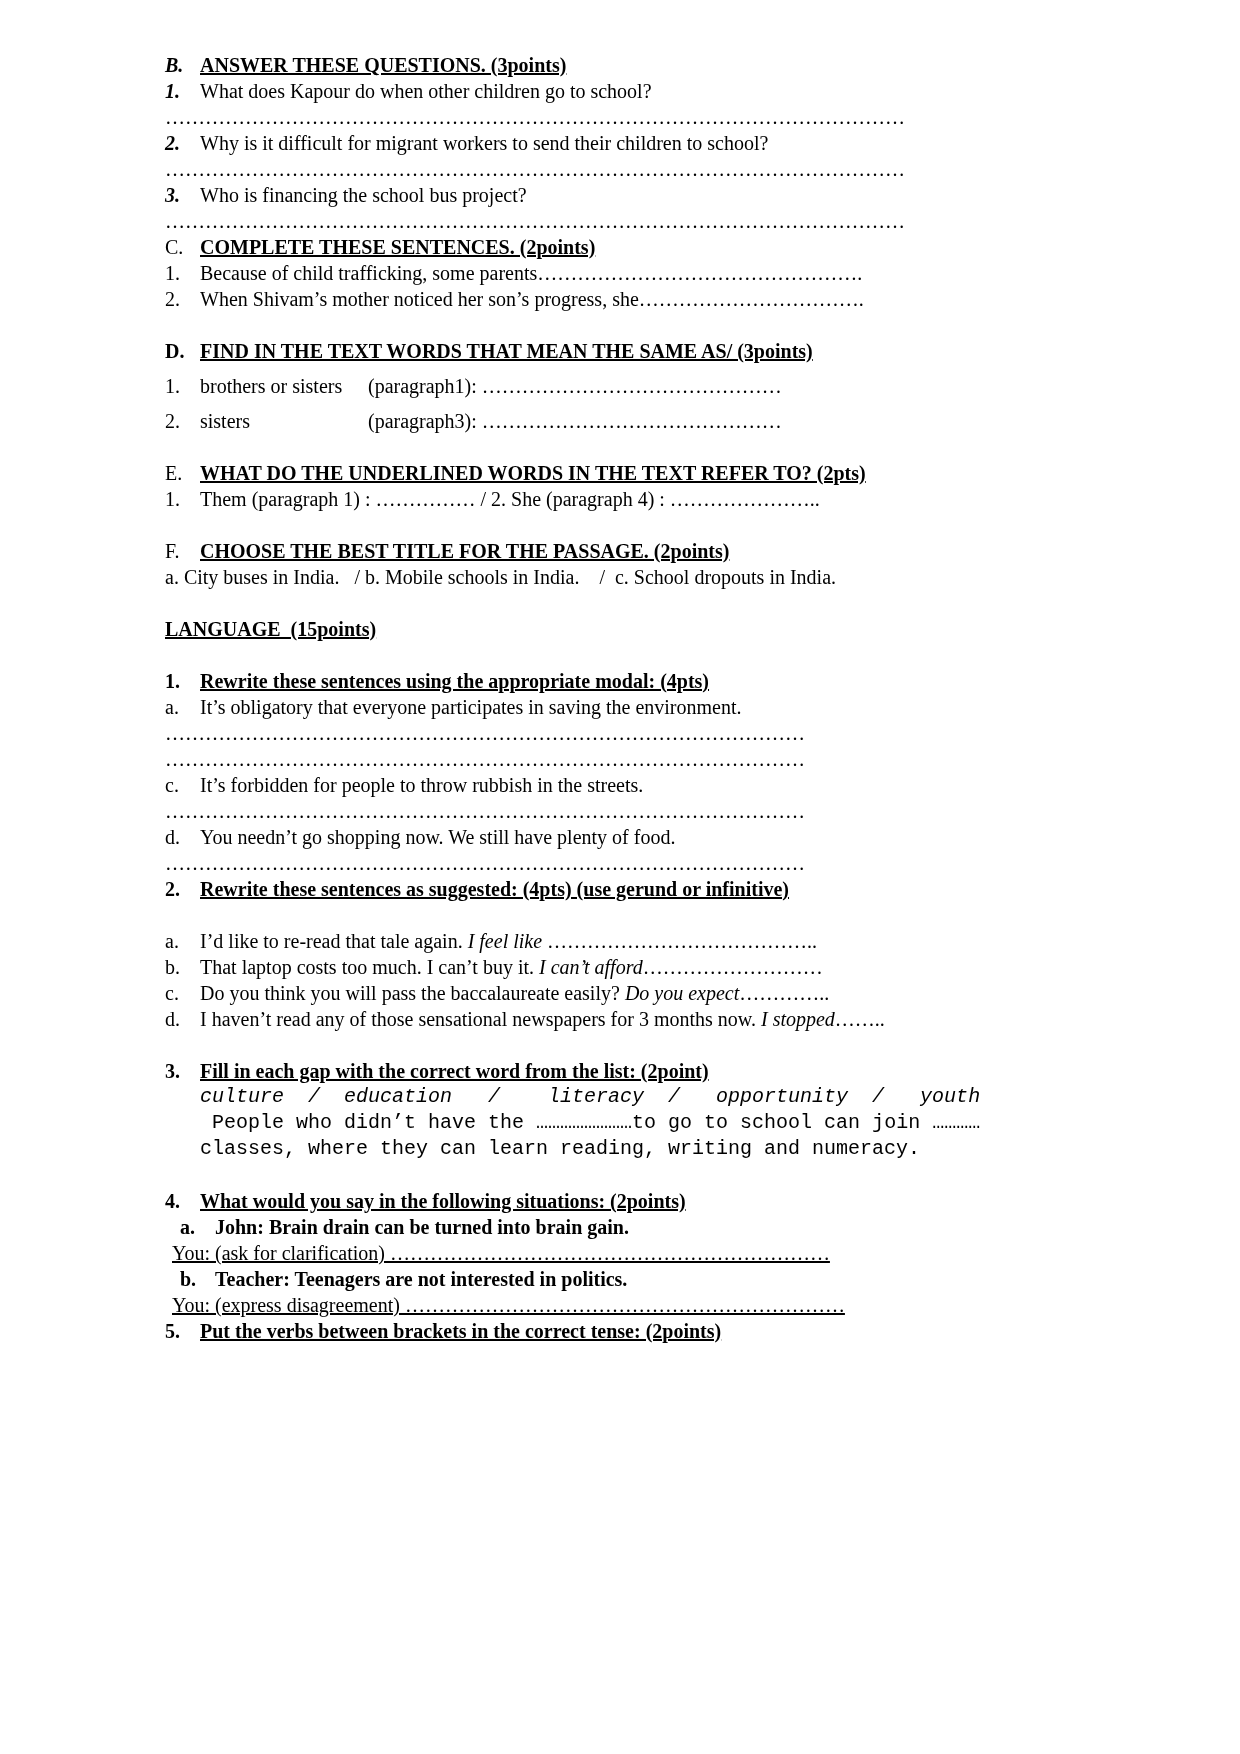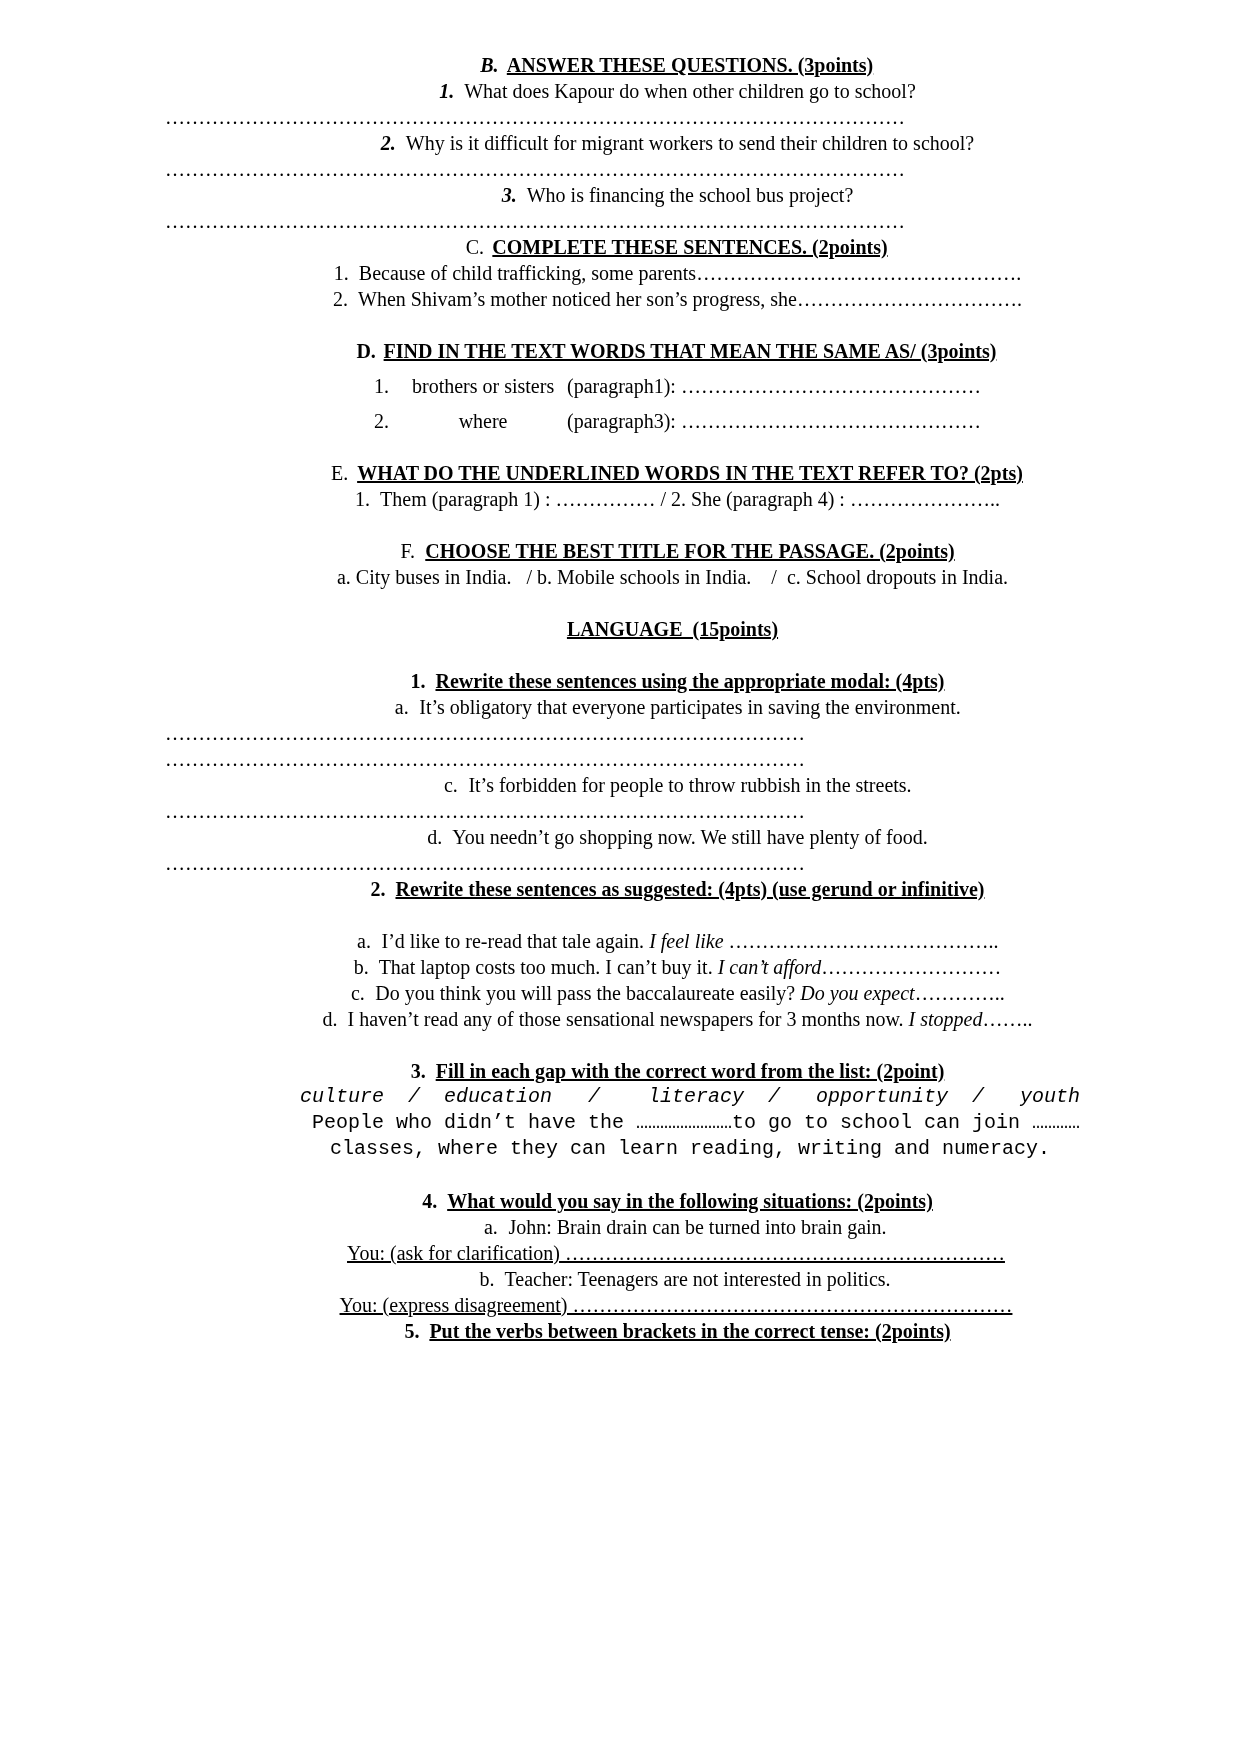--- a/index.html
+++ b/index.html
@@ -5,33 +5,33 @@
   * { margin: 0; padding: 0; box-sizing: border-box; }
   html, body { background: #ffffff; }
   body {
     width: 1240px;
     height: 1754px;
     overflow: hidden;
     font-family: "Liberation Serif", "DejaVu Serif", serif;
     font-size: 20px;
     color: #000;
   }
-  .page { padding: 52px 60px 0 165px; text-align: center; }
+  .page { padding: 52px 60px 0 165px; }
   .line { line-height: 26px; min-height: 26px; white-space: pre-wrap; }
   .sp { height: 26px; }
   .num { display: inline-block; min-width: 35px; }
   .num-sm { display: inline-block; min-width: 35px; }
   .b { font-weight: bold; }
   .i { font-style: italic; }
   .bi { font-weight: bold; font-style: italic; }
   .u { text-decoration: underline; }
   .dotline { overflow: hidden; white-space: nowrap; max-width: 742px; }
   .dotline.short { max-width: 642px; }
   .word { display: inline-block; min-width: 168px; margin-top: 9px; }
-  .ind-a { padding-left: 15px; }
+  .ind-a { padding-left: 15px; font-weight: bold; }
   .ind-you { padding-left: 7px; text-decoration: underline; }
   .ind-ex3 { padding-left: 35px; font-family: Liberation Mono, monospace; }
 </style>
 </head>
 <body>
 
 <div class="page">
 
   <div class="line"><span class="num bi">B.</span><span class="b u">ANSWER THESE QUESTIONS. (3points)</span></div>
 
@@ -45,21 +45,21 @@
   <div class="line dotline">………………………………………………………………………………………………………………………………………………………………………………………………………………………………………………………</div>
 
   <div class="line"><span class="num">C.</span><span class="b u">COMPLETE THESE SENTENCES. (2points)</span></div>
   <div class="line"><span class="num">1.</span><span>Because of child trafficking, some parents………………………………………….</span></div>
   <div class="line"><span class="num">2.</span><span>When Shivam’s mother noticed her son’s progress, she…………………………….</span></div>
 
   <div class="sp"></div>
 
   <div class="line"><span class="num b">D.</span><span class="b u">FIND IN THE TEXT WORDS THAT MEAN THE SAME AS/ (3points)</span></div>
   <div class="line"><span class="num">1.</span><span class="word">brothers or sisters</span><span>(paragraph1): </span><span>………………………………………</span></div>
-  <div class="line"><span class="num">2.</span><span class="word">where</span><span>(paragraph3): </span><span>………………………………………</span></div>
+  <div class="line"><span class="num">2.</span><span class="word">sisters</span><span>(paragraph3): </span><span>………………………………………</span></div>
 
   <div class="sp"></div>
 
   <div class="line"><span class="num">E.</span><span class="b u">WHAT DO THE UNDERLINED WORDS IN THE TEXT REFER TO? (2pts)</span></div>
   <div class="line"><span class="num">1.</span><span>Them (paragraph 1) : …………… / 2. She (paragraph 4) : …………………..</span></div>
 
   <div class="sp"></div>
 
   <div class="line"><span class="num">F.</span><span class="b u">CHOOSE THE BEST TITLE FOR THE PASSAGE. (2points)</span></div>
   <div class="line">a. City buses in India.   / b. Mobile schools in India.    /  c. School dropouts in India.</div>

